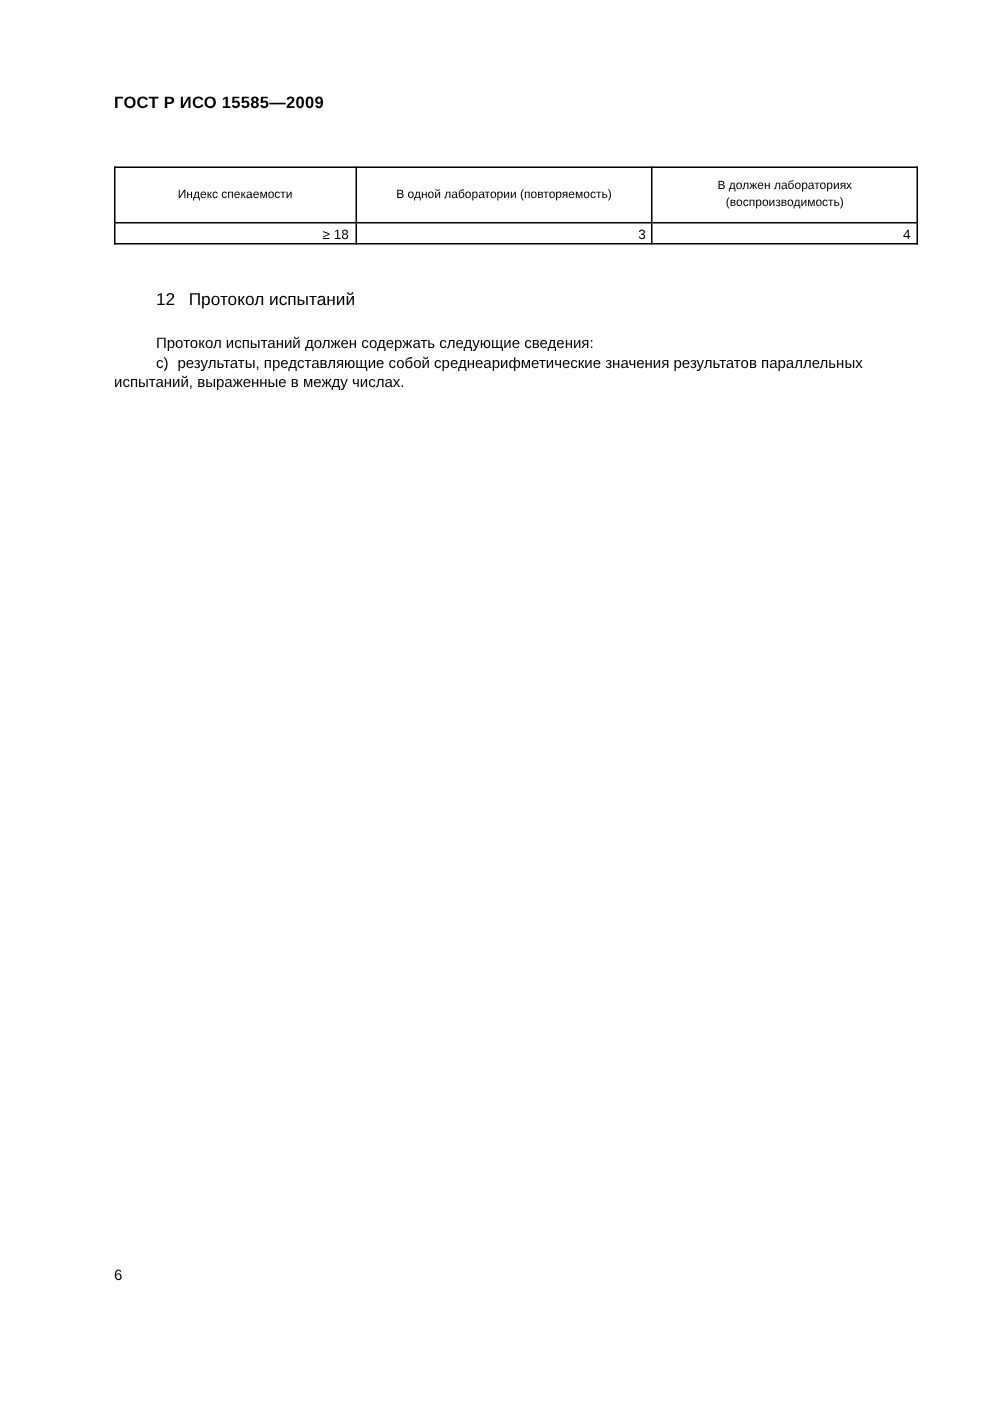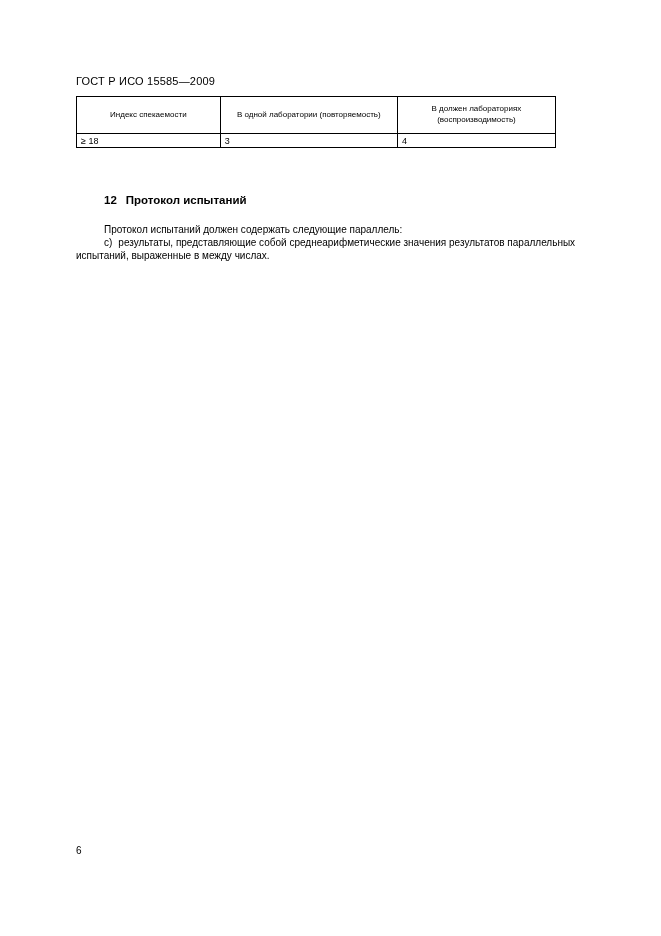--- a/index.html
+++ b/index.html
@@ -16,71 +16,70 @@
   .page {
     position: absolute;
     inset: 0;
     background: #ffffff;
   }
   .doc-header {
     position: absolute;
     left: 76px;
     top: 63px;
     font-size: 11px;
-    font-weight: normal;
+    font-weight: bold;
     letter-spacing: 0.2px;
-    margin-top: 12px;
   }
   .table-caption {
     position: absolute;
     left: 76px;
     top: 93px;
     width: 536px;
     font-size: 8.5px;
   }
   .table-caption .cap-label { margin-right: 3px; }
   .data-table {
     position: absolute;
     left: 76px;
-    top: 96px;
-    width: 480px;
+    top: 111px;
+    width: 536px;
     border-collapse: collapse;
     table-layout: fixed;
     border-radius: 12px;
   }
   .data-table th, .data-table td {
     border: 1px solid #000;
     font-weight: normal;
   }
   .data-table th {
     font-size: 8px;
     line-height: 1.35;
     text-align: center;
     vertical-align: middle;
     height: 37px;
     padding: 3px 14px;
   }
   .data-table td {
     font-size: 9px;
-    text-align: left;
+    text-align: right;
     vertical-align: middle;
     height: 14px;
     padding: 1px 4px;
   }
   .text-block {
     position: absolute;
     left: 76px;
     top: 194px;
     width: 537px;
   }
   .section-heading {
     margin: 0 0 0 0;
     padding-left: 28px;
     font-size: 11.5px;
-    font-weight: bold;
+    font-weight: normal;
   }
   .section-heading .sec-num { margin-right: 9px; }
   .body-par {
     margin: 0;
     font-size: 10px;
     line-height: 13.2px;
     text-indent: 28px;
     hyphens: manual;
   }
   .intro-par { margin-top: 17px; }
@@ -120,21 +119,21 @@
         <td>4</td>
       </tr>
     </tbody>
   </table>
 
   <div class="text-block">
     <h2 class="section-heading">
       <span class="sec-num">12</span><span>Протокол испытаний</span>
     </h2>
 
-    <p class="body-par intro-par">Протокол испытаний должен содержать следующие параллель:</p>
+    <p class="body-par intro-par">Протокол испытаний должен содержать следующие сведения:</p>
 
 
 
     <p class="body-par list-par">
       <span class="marker">c)</span><span>результаты, представляющие собой среднеарифметические значения результатов параллель­ных испытаний, выраженные в между числах.</span>
     </p>
   </div>
 
   <div class="page-number">6</div>
 

